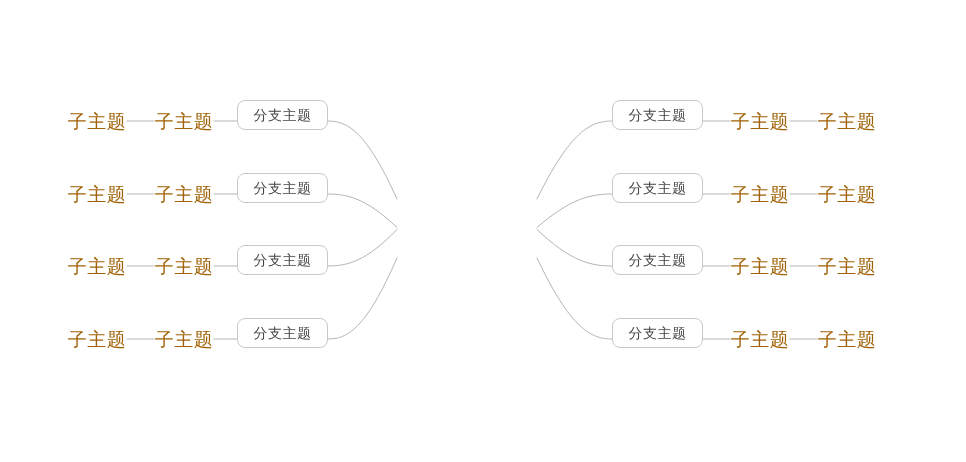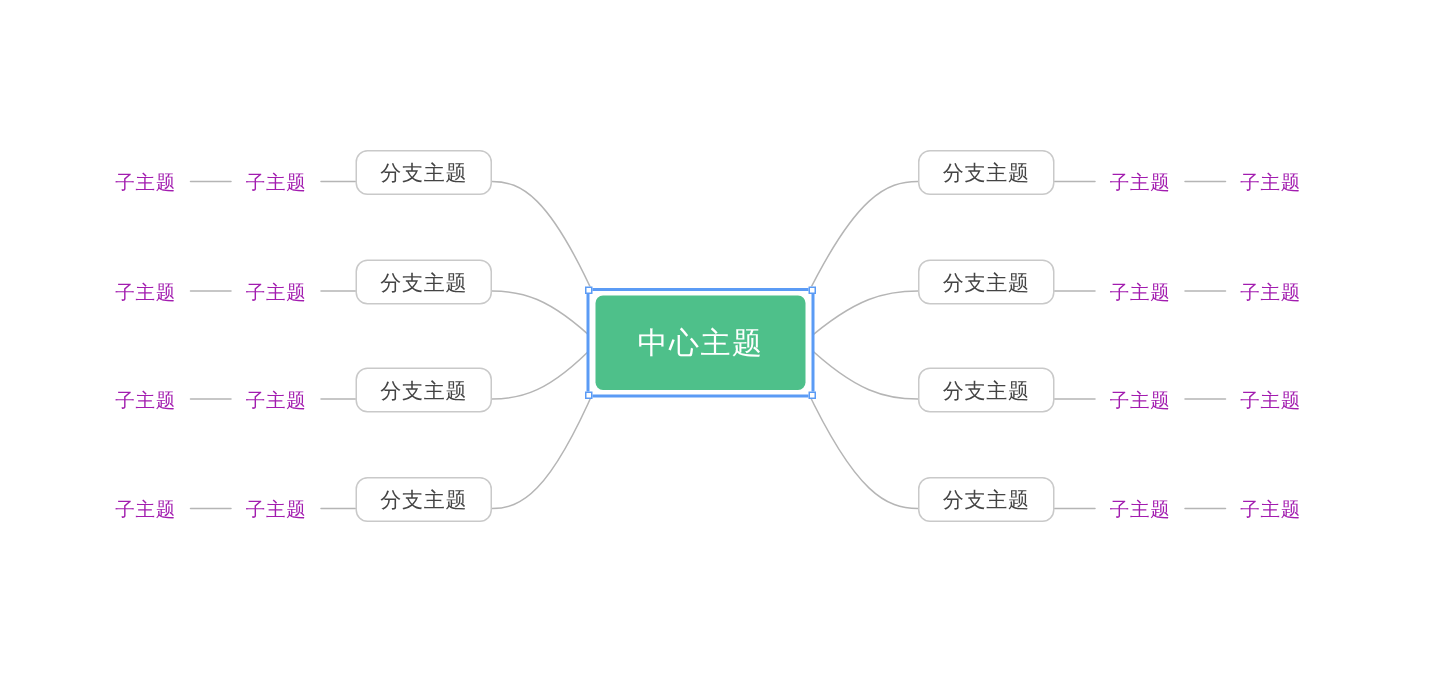--- a/index.html
+++ b/index.html
@@ -99,22 +99,22 @@
     z-index: 2;
   }
 
   
   .leaf-node {
     position: absolute;
     height: 20px;
     display: flex;
     align-items: center;
     justify-content: center;
-    color: #a21caf;
-    font-size: 13px;
+    color: #a16207;
+    font-size: 19px;
     letter-spacing: 0.5px;
     line-height: 1;
     white-space: nowrap;
     z-index: 2;
   }
 </style>
 </head>
 <body>
 
 <div id="canvas">
@@ -139,31 +139,20 @@
       <path d="M703 194 L730 194" fill="none" stroke="#b5b5b5" stroke-width="1" stroke-linecap="round"></path>
       <path d="M790 194 L817 194" fill="none" stroke="#b5b5b5" stroke-width="1" stroke-linecap="round"></path>
       <path d="M537 229.5 C570.75 261.62 591 266 612 266" fill="none" stroke="#b5b5b5" stroke-width="1" stroke-linecap="round"></path>
       <path d="M703 266 L730 266" fill="none" stroke="#b5b5b5" stroke-width="1" stroke-linecap="round"></path>
       <path d="M790 266 L817 266" fill="none" stroke="#b5b5b5" stroke-width="1" stroke-linecap="round"></path>
       <path d="M537 258 C570.75 329.28 591 339 612 339" fill="none" stroke="#b5b5b5" stroke-width="1" stroke-linecap="round"></path>
       <path d="M703 339 L730 339" fill="none" stroke="#b5b5b5" stroke-width="1" stroke-linecap="round"></path>
       <path d="M790 339 L817 339" fill="none" stroke="#b5b5b5" stroke-width="1" stroke-linecap="round"></path>
     </svg>
 
-  <div class="root-wrap">
-    <div class="root-sel">
-      <span class="sel-handle tl"></span>
-      <span class="sel-handle tr"></span>
-      <span class="sel-handle bl"></span>
-      <span class="sel-handle br"></span>
-    </div>
-    <div class="root-node">
-      <span>中心主题</span>
-    </div>
-  </div>
 
   <div id="nodes">
       <div class="branch-node" style="left: 237px; top: 100px;">
         <span>分支主题</span>
       </div>
       <div class="leaf-node" style="left: 154px; top: 111px; width: 60px;">
         <span>子主题</span>
       </div>
       <div class="leaf-node" style="left: 67px; top: 111px; width: 60px;">
         <span>子主题</span>

